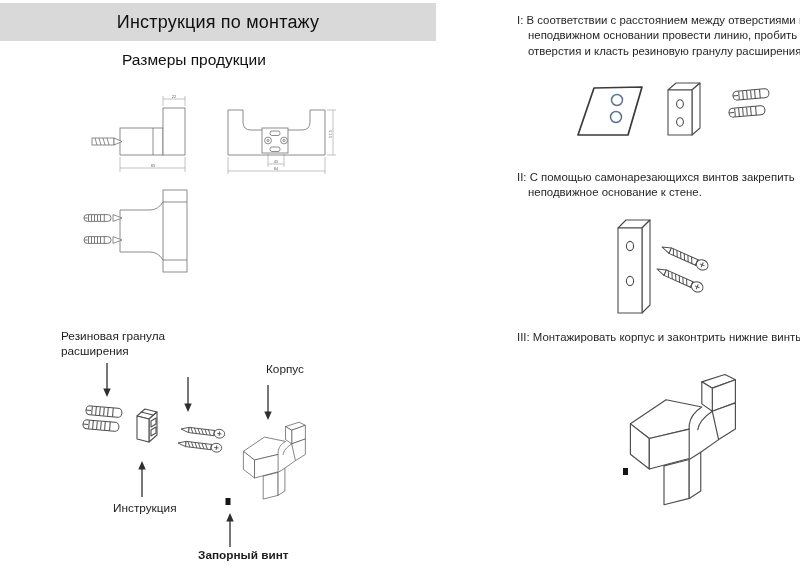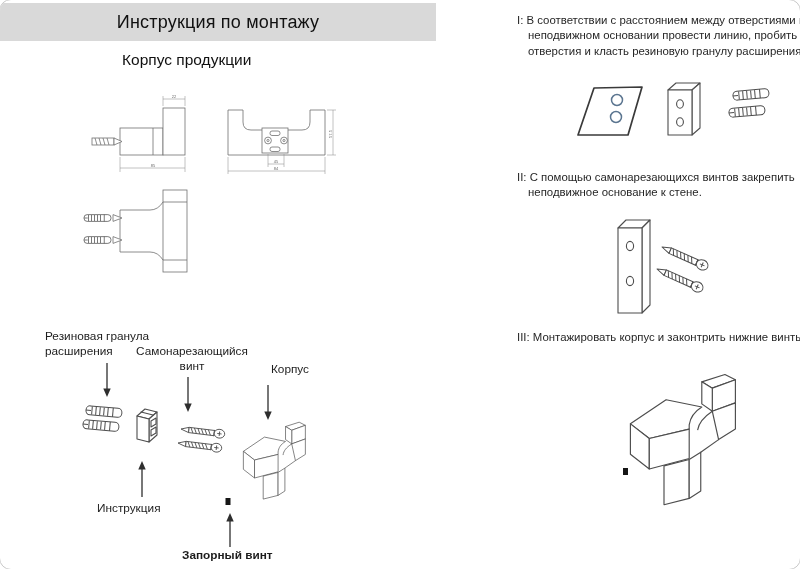--- a/index.html
+++ b/index.html
@@ -1,37 +1,37 @@
 <!DOCTYPE html>
 <html><head>
 <meta charset="utf-8">
 <style>
   html,body{margin:0;padding:0;background:#fff;}
   .page{
     position:relative;width:800px;height:569px;background:#fff;
     font-family:"Liberation Sans",sans-serif;color:#1f1f1f;
-    overflow:hidden;outline:1px solid #c8c8c8;border-radius:11px;
+    overflow:hidden;outline:1px solid #c8c8c8;
   }
   .titlebar{
     position:absolute;left:0;top:3px;width:436px;height:38px;
     background:#d9d9d9;display:flex;align-items:center;justify-content:center;
   }
   .title{font-size:18px;color:#101010;letter-spacing:.2px;}
   .subtitle{position:absolute;left:122px;top:51px;font-size:15.5px;color:#101010;}
   .step{
     position:absolute;font-size:11.4px;line-height:1.34;color:#262626;
     padding-left:11px;text-indent:-11px;
   }
   #step1{left:517px;top:13px;width:286px;}
   #step2{left:517px;top:170px;width:286px;}
   #step3{left:517px;top:330px;width:292px;}
-  .plabel{position:absolute;font-size:11.8px;color:#1d1d1d;line-height:1.28;}
+  .plabel{position:absolute;font-size:11.8px;color:#1d1d1d;line-height:1.28;margin-left:16px;}
   #lbl-anchor{left:45px;top:329px;width:106px;}
   #lbl-screw{left:136px;top:344px;width:112px;text-align:center;}
-  #lbl-body{left:243px;top:362px;width:66px;text-align:right;}
+  #lbl-body{left:236px;top:362px;width:66px;text-align:center;}
   #lbl-base{left:97px;top:501px;width:90px;}
   #lbl-lock{left:182px;top:548px;width:110px;font-weight:bold;}
   svg.layer{position:absolute;overflow:visible;}
   .draw{stroke:#707070;stroke-width:.8;fill:none;}
   .drawf{stroke:#707070;stroke-width:.8;fill:#fff;}
   .dim{stroke:#909090;stroke-width:.55;fill:none;}
   .dimt{font-size:4px;fill:#6a6a6a;}
   .ill{stroke:#4d4d4d;stroke-width:1.1;fill:#fff;stroke-linejoin:round;stroke-linecap:round;}
   .illn{stroke:#4d4d4d;stroke-width:1.1;fill:none;stroke-linejoin:round;stroke-linecap:round;}
   .wall{stroke:#3a3a3a;stroke-width:1.7;fill:#fff;stroke-linejoin:round;}
@@ -90,21 +90,21 @@
         <rect x="0" y="7" width="24" height="45"></rect>
         <ellipse cx="12" cy="21" rx="3.4" ry="4.2"></ellipse>
         <ellipse cx="12" cy="39" rx="3.4" ry="4.2"></ellipse>
       </g>
     </defs>
   </svg>
 
   <div class="titlebar">
     <div class="title">Инструкция по монтажу</div>
   </div>
-  <div class="subtitle">Корпус продукции</div>
+  <div class="subtitle">Размеры продукции</div>
 
   <svg class="layer" style="left:78px;top:88px" width="150" height="100" viewBox="0 0 150 100">
     <g>
       <rect class="drawf" x="42" y="40" width="43" height="27"></rect>
       <line class="draw" x1="75" y1="40" x2="75" y2="67"></line>
       <rect class="drawf" x="85" y="20" width="22" height="47"></rect>
     </g>
     <g>
       <rect class="drawf" x="14" y="50" width="22" height="7"></rect>
       <line class="draw" x1="17" y1="50" x2="19" y2="57"></line>
@@ -238,18 +238,17 @@
       <line class="arr" x1="102" y1="111" x2="102" y2="139"></line>
     </g>
     <rect class="sq" x="185.5" y="140" width="5" height="7"></rect>
     <g>
       <polygon class="arrh" points="190,155 186.3,163.5 193.7,163.5"></polygon>
       <line class="arr" x1="190" y1="163" x2="190" y2="189"></line>
     </g>
   </svg>
 
   <div class="plabel" id="lbl-anchor">Резиновая гранула расширения</div>
-  <div class="plabel" id="lbl-screw">Самонарезающийся винт</div>
   <div class="plabel" id="lbl-body">Корпус</div>
   <div class="plabel" id="lbl-base">Инструкция</div>
   <div class="plabel" id="lbl-lock">Запорный винт</div>
 
 </div>
 
 </body></html>

